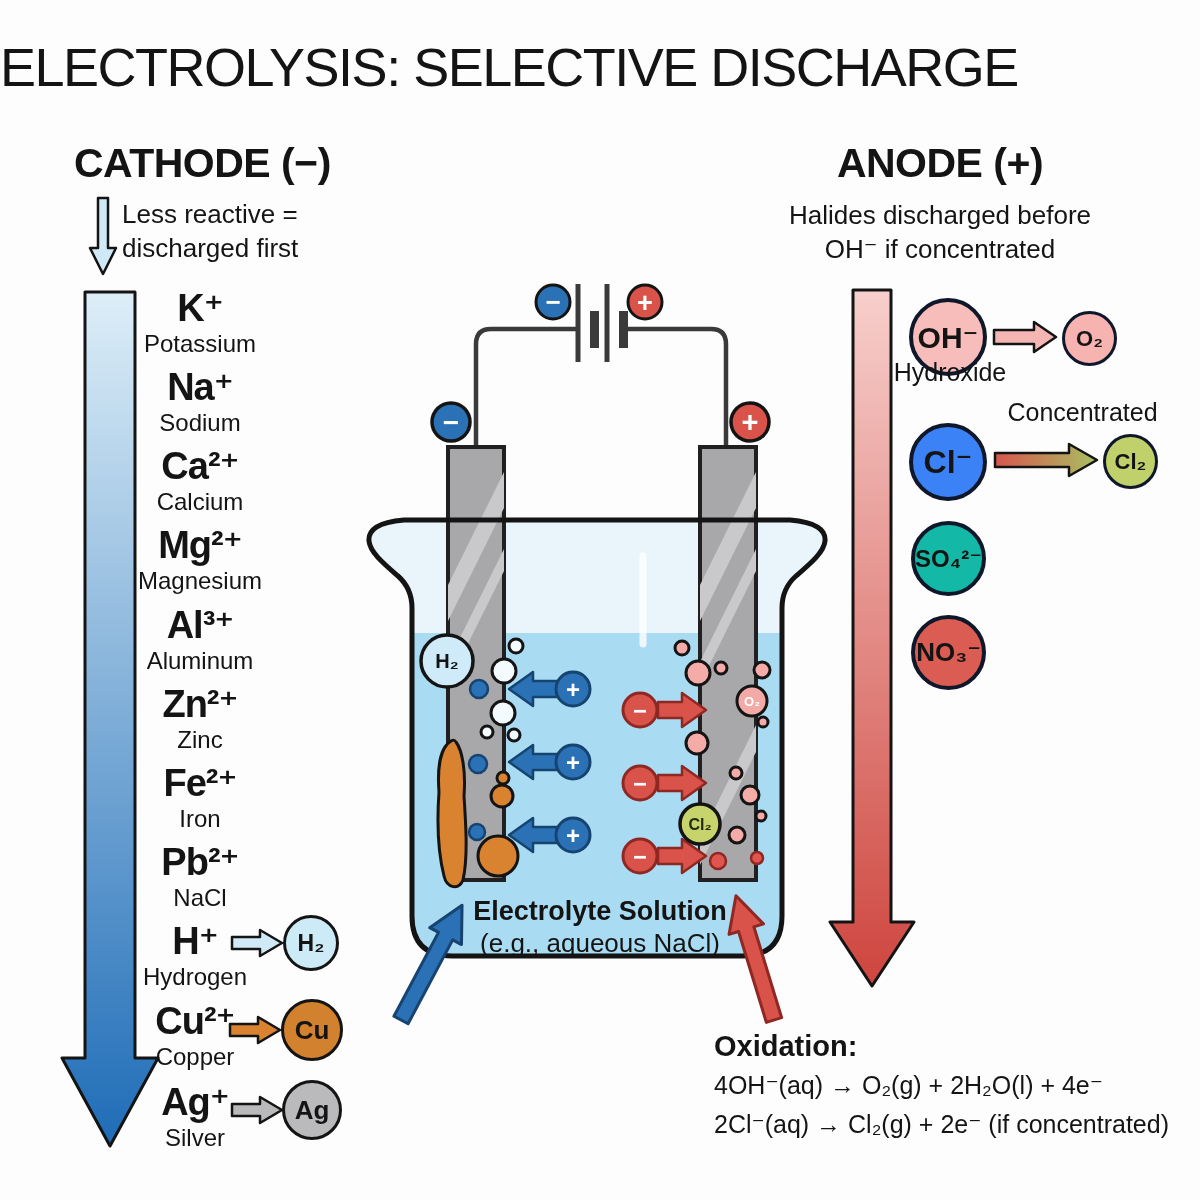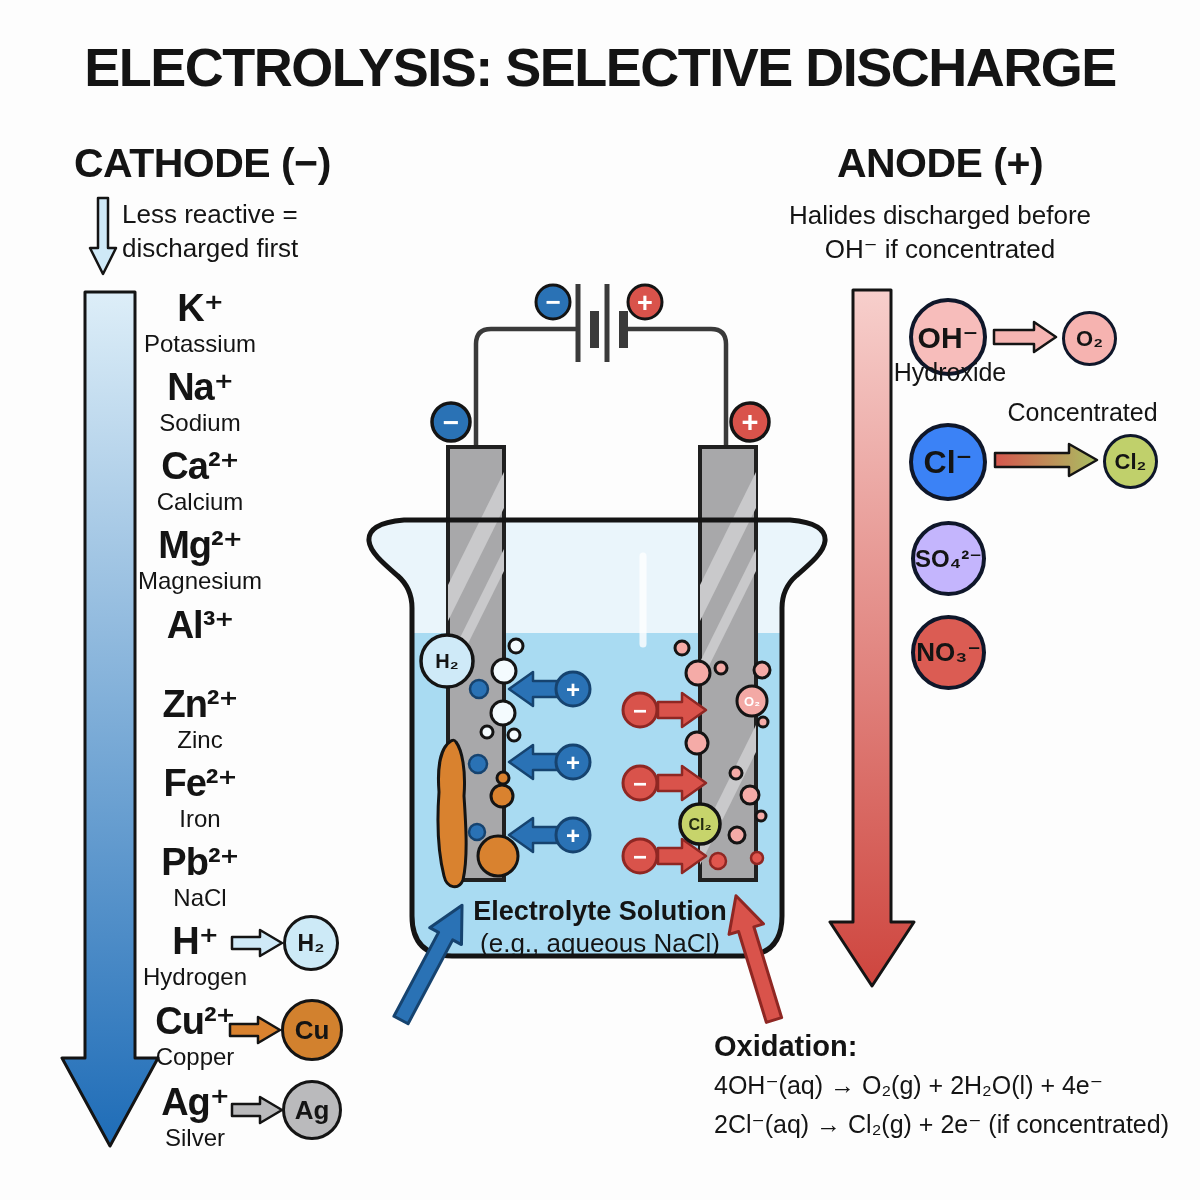--- a/index.html
+++ b/index.html
@@ -1,19 +1,19 @@
 <!DOCTYPE html>
 <html><head>
 <meta charset="utf-8">
 <style>
   html,body{margin:0;padding:0;}
   body{width:1200px;height:1200px;background:#ffffff;font-family:"Liberation Sans","DejaVu Sans",sans-serif;color:#141414;}
   #canvas{position:relative;width:1200px;height:1200px;overflow:hidden;background:#fdfdfd;}
   .abs{position:absolute;}
-  .title{left:0;top:36px;width:1200px;text-align:center;font-size:54px;font-weight:bold;letter-spacing:-1.5px;}
+  .title{left:0;top:36px;width:1200px;font-size:54px;font-weight:normal;letter-spacing:-1.5px;}
   .col-head{font-size:41px;font-weight:bold;letter-spacing:-0.5px;}
   .note{font-size:26px;line-height:34px;}
   .ion-row{position:absolute;left:90px;width:220px;text-align:center;}
   .ion-sym{font-size:38px;font-weight:bold;line-height:41px;letter-spacing:-1px;}
   .ion-nm{font-size:24px;line-height:30px;}
   .prod{position:absolute;border-radius:50%;border:3px solid #141414;display:flex;align-items:center;justify-content:center;font-weight:bold;box-sizing:border-box;}
   .rcirc{position:absolute;border-radius:50%;border:4px solid #0f172a;display:flex;align-items:center;justify-content:center;font-weight:bold;box-sizing:border-box;}
   .lbl{font-size:25px;text-align:center;}
   .sol-bold{left:430px;top:896px;width:340px;text-align:center;font-size:27px;font-weight:bold;}
   .sol-sub{left:430px;top:928px;width:340px;text-align:center;font-size:26px;}
@@ -58,20 +58,21 @@
   <div class="ion-row" style="top:446px;">
     <div class="ion-sym">Ca²⁺</div>
     <div class="ion-nm">Calcium</div>
   </div>
   <div class="ion-row" style="top:525px;">
     <div class="ion-sym">Mg²⁺</div>
     <div class="ion-nm">Magnesium</div>
   </div>
   <div class="ion-row" style="top:605px;">
     <div class="ion-sym">Al³⁺</div>
+    <div class="ion-nm">Aluminum</div>
   </div>
   <div class="ion-row" style="top:684px;">
     <div class="ion-sym">Zn²⁺</div>
     <div class="ion-nm">Zinc</div>
   </div>
   <div class="ion-row" style="top:763px;">
     <div class="ion-sym">Fe²⁺</div>
     <div class="ion-nm">Iron</div>
   </div>
   <div class="ion-row" style="top:842px;">
@@ -135,21 +136,21 @@
     <defs>
       <linearGradient id="gradCl" x1="0" y1="0" x2="1" y2="0">
         <stop offset="0" stop-color="#d6574e"></stop>
           <stop offset="1" stop-color="#a9bf62"></stop>
       </linearGradient>
     </defs>
     <path d="M2,13 L76,13 L76,4 L104,20 L76,36 L76,27 L2,27 Z" fill="url(#gradCl)" stroke="#141414" stroke-width="2.5" stroke-linejoin="round"></path>
   </svg>
   <div class="rcirc" style="left:1103px;top:434px;width:55px;height:55px;background:#c0d06b;font-size:22px;border-width:3px;">Cl₂</div>
 
-  <div class="rcirc" style="left:911px;top:521px;width:75px;height:75px;background:#c4b5fd;font-size:24px;">SO₄²⁻</div>
+  <div class="rcirc" style="left:911px;top:521px;width:75px;height:75px;background:#14b8a6;font-size:24px;">SO₄²⁻</div>
   <div class="rcirc" style="left:911px;top:615px;width:75px;height:75px;background:#db5c53;font-size:26px;">NO₃⁻</div>
 
   <svg class="abs" style="left:355px;top:262px;" width="480" height="768" viewBox="355 262 480 768">
     <defs>
       <clipPath id="beakerClip">
         <path d="M404,520 C378,522 368,530 369,541 C370,552 383,563 398,576 C407,584 412,595 412,608 L412,916 Q412,956 452,956 L742,956 Q782,956 782,916 L782,608 C782,595 787,584 796,576 C811,563 824,552 825,541 C826,530 816,522 790,520 Z"></path>
       </clipPath>
     </defs>
 
     <path d="M476,447 L476,344 Q476,329 491,329 L577,329" fill="none" stroke="#3a3a3a" stroke-width="4.5"></path>

